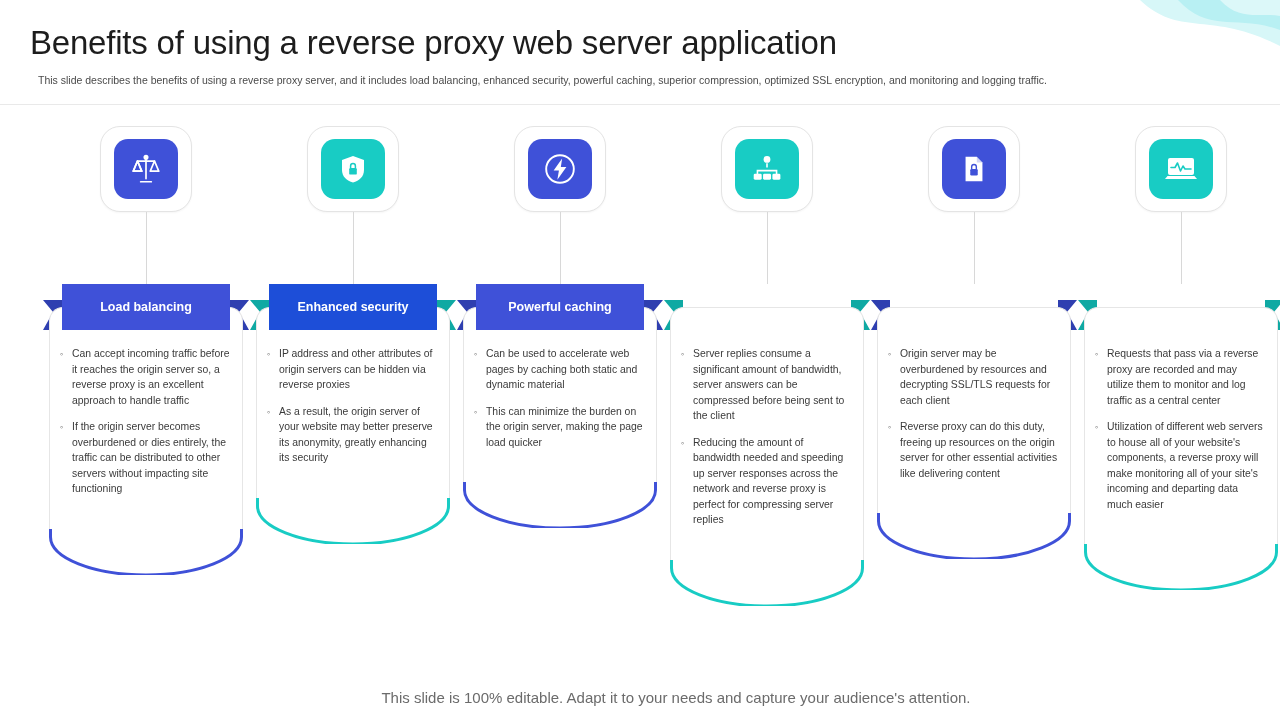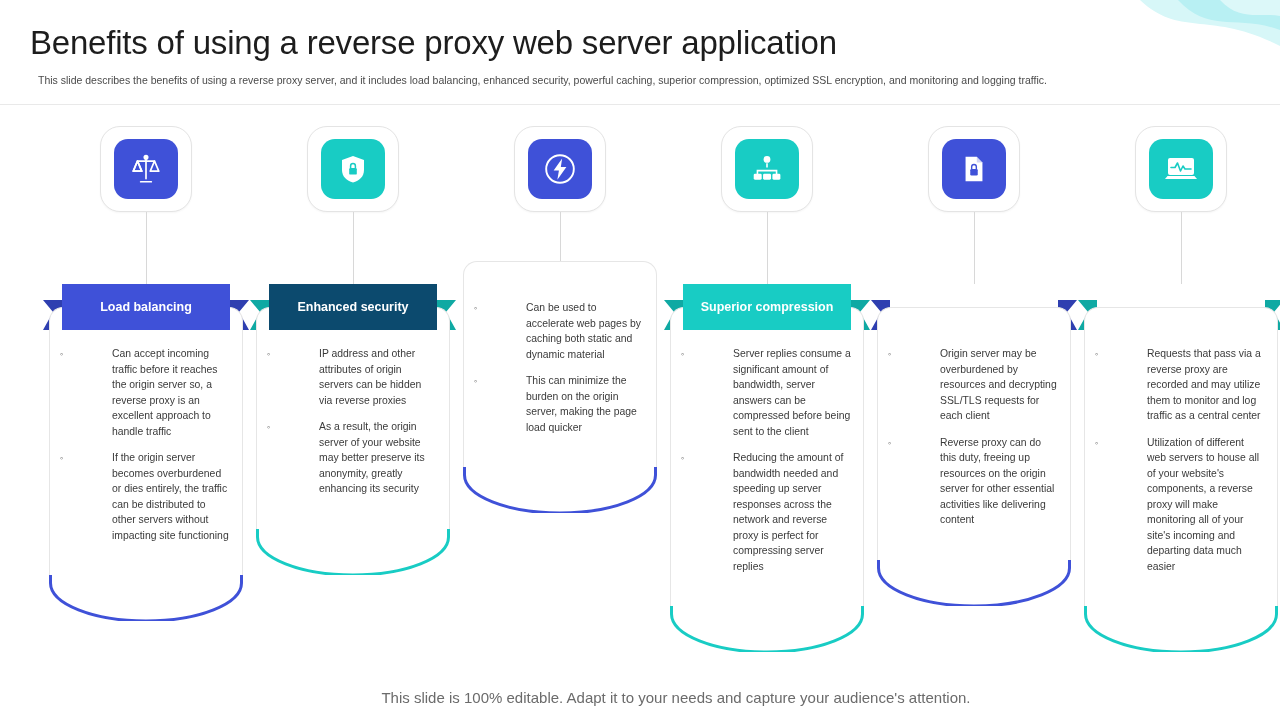--- a/index.html
+++ b/index.html
@@ -123,21 +123,21 @@
     line-height: 15.5px;
     color: #3a3a3a;
   }
   .bullet:last-child { margin-bottom: 0; }
   .bullet .dot {
     flex: 0 0 12px;
     font-size: 9px;
     color: #5a5a5a;
     line-height: 16px;
   }
-  .bullet .txt { flex: 1; margin-left: 40px; }
+  .bullet .txt { flex: 1; }
   .card-bottom {
     position: relative;
     width: 194px;
     height: 60px;
     margin-top: 0;
   }
   .card-bottom svg { display: block; }
   .footer {
     position: absolute;
     left: 0; bottom: 14px;
@@ -218,21 +218,21 @@
         </div>
       </div>
       <div class="connector"></div>
       <div class="banner-area">
         <div class="banner-tail-l"><svg width="19" height="30" viewBox="0 0 19 30">
             <path d="M19 0H0l10 12L0 30h19z" fill="#0fa9a3"></path>
           </svg></div>
         <div class="banner-tail-r"><svg width="19" height="30" viewBox="0 0 19 30">
             <path d="M0 0h19L9 12l10 18H0z" fill="#0fa9a3"></path>
           </svg></div>
-        <div class="banner" style="background:#0c4a6e">Enhanced security</div>
+        <div class="banner" style="background:#1d4ed8">Enhanced security</div>
       </div>
       <div class="card">
         <div class="card-inner">
           <div class="bullet">
             <span class="dot">◦</span>
             <span class="txt">IP address and other attributes of origin servers can be hidden via reverse proxies</span>
           </div>
           <div class="bullet">
             <span class="dot">◦</span>
             <span class="txt">As a result, the origin server of your website may better preserve its anonymity, greatly enhancing its security</span>
@@ -249,20 +249,29 @@
     <div class="col">
       <div class="icon-wrap">
         <div class="icon-tile" style="background:#3f51d8">
           <svg width="34" height="34" viewBox="0 0 32 32">
             <circle cx="16" cy="16" r="13" fill="none" stroke="#fff" stroke-width="1.8"></circle>
             <path d="M18 6 10 17.5h5L13.5 26 22 14.2h-5.2z" fill="#fff"></path>
           </svg>
         </div>
       </div>
       <div class="connector"></div>
+      <div class="banner-area">
+        <div class="banner-tail-l"><svg width="19" height="30" viewBox="0 0 19 30">
+            <path d="M19 0H0l10 12L0 30h19z" fill="#2f3fb0"></path>
+          </svg></div>
+        <div class="banner-tail-r"><svg width="19" height="30" viewBox="0 0 19 30">
+            <path d="M0 0h19L9 12l10 18H0z" fill="#2f3fb0"></path>
+          </svg></div>
+        <div class="banner" style="background:#3f51d8">Powerful caching</div>
+      </div>
       <div class="card">
         <div class="card-inner">
           <div class="bullet">
             <span class="dot">◦</span>
             <span class="txt">Can be used to accelerate web pages by caching both static and dynamic material</span>
           </div>
           <div class="bullet">
             <span class="dot">◦</span>
             <span class="txt">This can minimize the burden on the origin server, making the page load quicker</span>
           </div>
@@ -288,21 +297,20 @@
         </div>
       </div>
       <div class="connector"></div>
       <div class="banner-area">
         <div class="banner-tail-l"><svg width="19" height="30" viewBox="0 0 19 30">
             <path d="M19 0H0l10 12L0 30h19z" fill="#0fa9a3"></path>
           </svg></div>
         <div class="banner-tail-r"><svg width="19" height="30" viewBox="0 0 19 30">
             <path d="M0 0h19L9 12l10 18H0z" fill="#0fa9a3"></path>
           </svg></div>
-        <div class="banner" style="background:#18ccc4">Superior compression</div>
       </div>
       <div class="card">
         <div class="card-inner">
           <div class="bullet">
             <span class="dot">◦</span>
             <span class="txt">Server replies consume a significant amount of bandwidth, server answers can be compressed before being sent to the client</span>
           </div>
           <div class="bullet">
             <span class="dot">◦</span>
             <span class="txt">Reducing the amount of bandwidth needed and speeding up server responses across the network and reverse proxy is perfect for compressing server replies</span>

